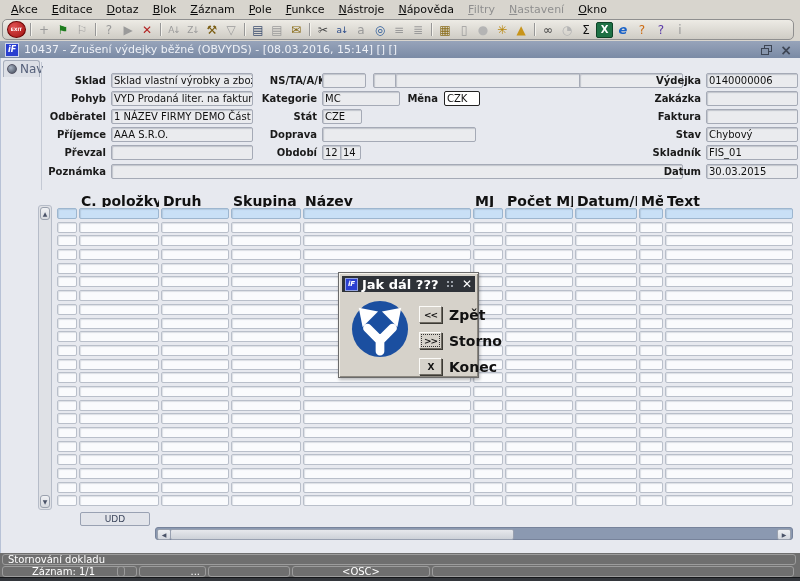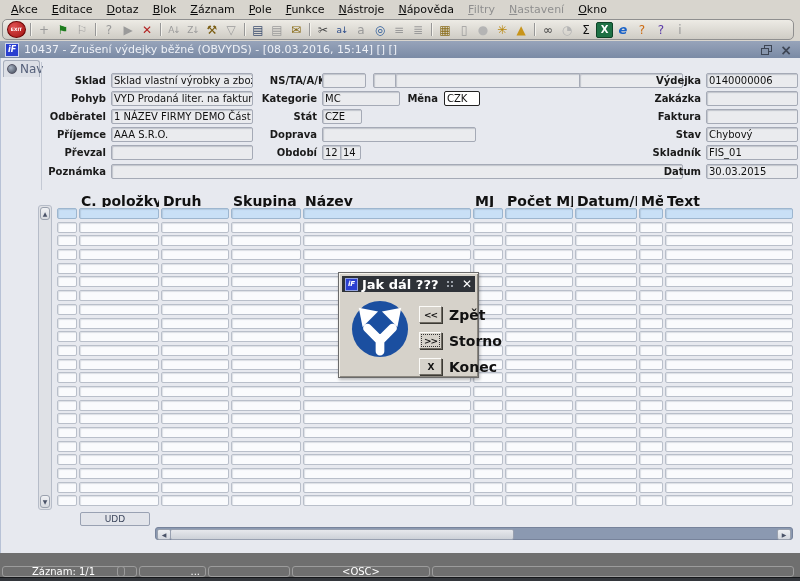--- a/index.html
+++ b/index.html
@@ -555,20 +555,21 @@
         <span class="dlg-btn focused">&gt;&gt;</span>
         <span class="dlg-btn-label">Storno</span>
       </div>
       <div class="dlg-row" style="top: 85px;">
         <span class="dlg-btn">X</span>
         <span class="dlg-btn-label">Konec</span>
       </div>
     </div>
 
   <div class="statusbar">
+    <div class="sb-seg sb-msg">Stornování dokladu</div>
   <div class="sb-seg" style="left: 2px; width: 123px; top: 13px; text-align: center;">Záznam: 1/1</div>
       <div class="sb-seg" style="left: 117px; width: 20px; top: 13px; text-align: left;"></div>
       <div class="sb-seg" style="left: 139px; width: 67px; top: 13px; text-align: right;">...</div>
       <div class="sb-seg" style="left: 208px; width: 82px; top: 13px; text-align: left;"></div>
       <div class="sb-seg" style="left: 292px; width: 138px; top: 13px; text-align: center;">&lt;OSC&gt;</div>
       <div class="sb-seg" style="left: 432px; width: 362px; top: 13px; text-align: left;"></div>
     </div>
   <div class="bottom-strip"></div>
 
 </div>

